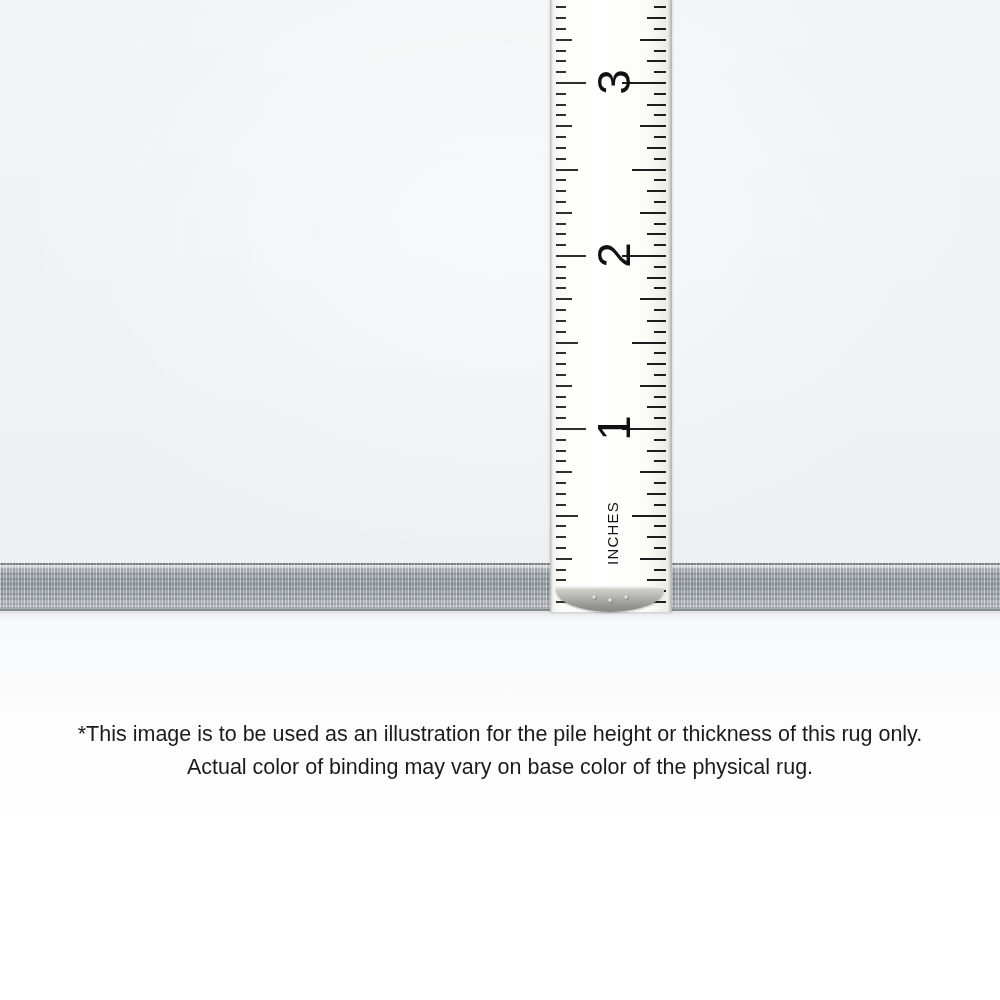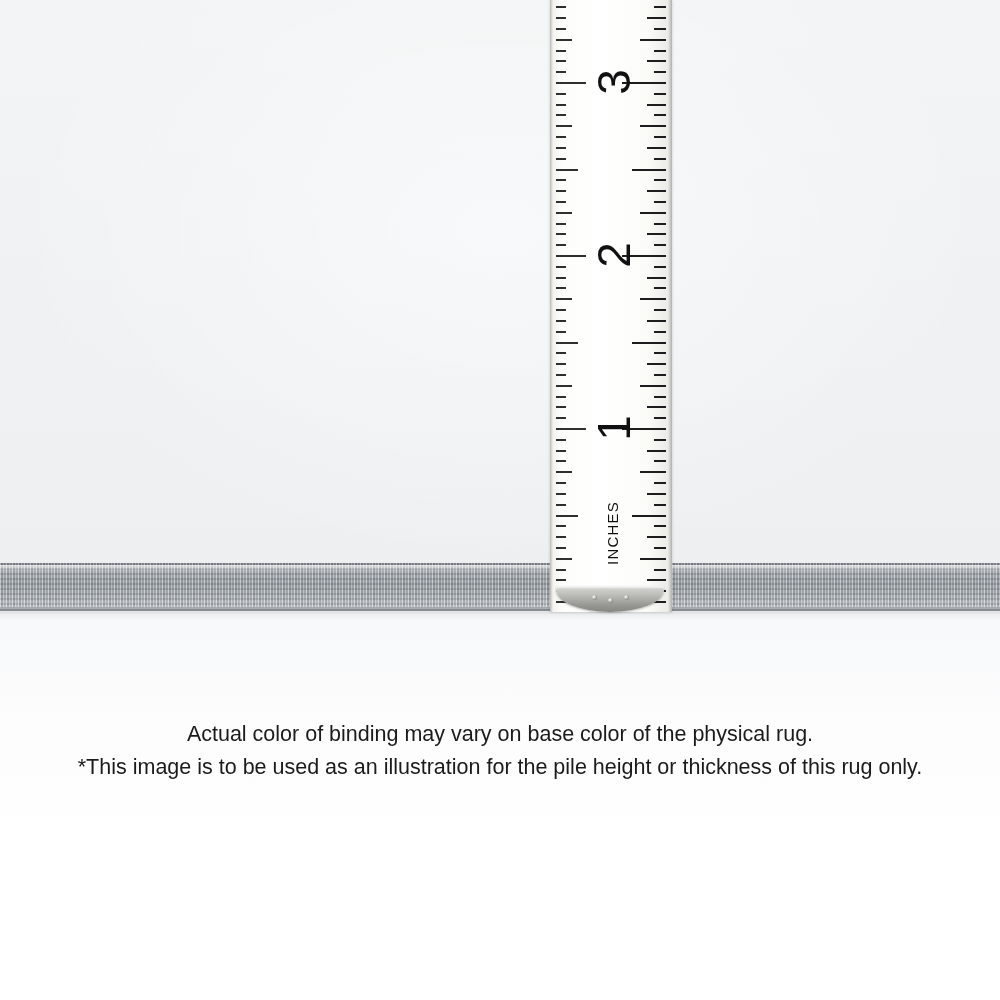--- a/index.html
+++ b/index.html
@@ -332,17 +332,17 @@
       <div class="inches-label" style="top: 498px; left: 28px; width: 70px; height: 70px; line-height: 70px; text-align: center;">INCHES</div>
     </div>
 
   <div class="tape-end">
     <div class="tape-end-rivet" style="left:36px; top:9px;"></div>
     <div class="tape-end-rivet" style="left:52px; top:12px;"></div>
     <div class="tape-end-rivet" style="left:68px; top:9px;"></div>
   </div>
 
   <div class="caption">
+    <span class="line">*This image is to be used as an illustration for the pile height or thickness of this rug only.</span>
     <span class="line">Actual color of binding may vary on base color of the physical rug.</span>
-    <span class="line">*This image is to be used as an illustration for the pile height or thickness of this rug only.</span>
   </div>
 
 </div>
 
 </body></html>

